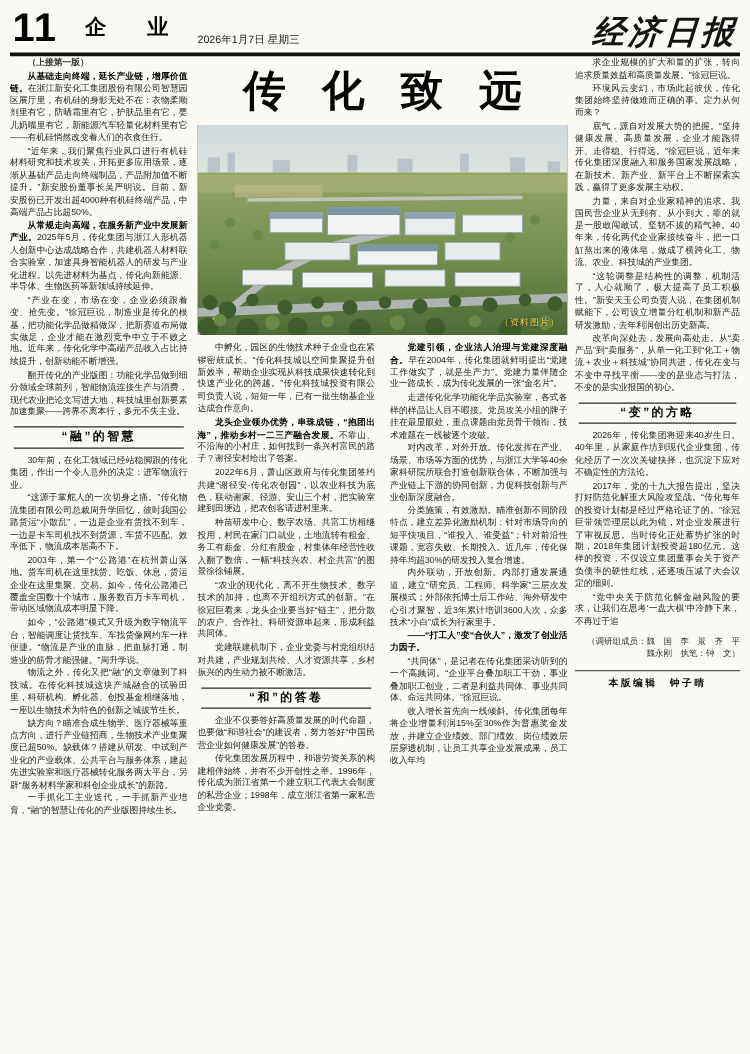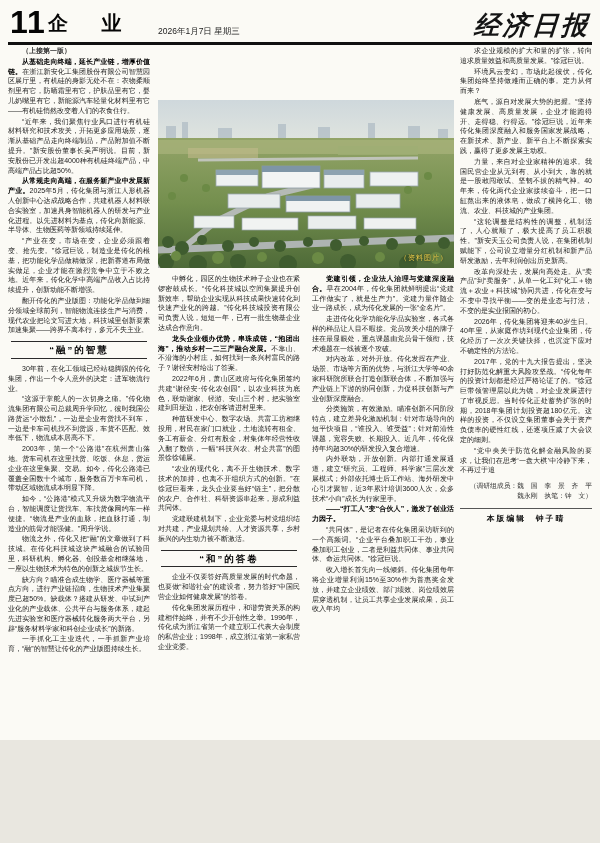--- a/index.html
+++ b/index.html
@@ -1,21 +1,21 @@
 <!DOCTYPE html>
 <html><head>
 <meta charset="utf-8">
 <style>
   html,body{margin:0;padding:0;background:#e9e7e0;}
-  .page{position:relative;width:600px;height:740px;margin:0 auto;background:#fbfaf5;
+  .page{position:relative;width:600px;height:843px;margin:0 auto;background:#fbfaf5;
         font-family:"Liberation Sans",sans-serif;color:#1c1c1c;overflow:hidden;}
   
   .phead{position:absolute;left:8px;top:8px;width:584px;height:34px;border-bottom:3px solid #101010;}
   .pageno{position:absolute;left:2px;top:-4px;font-size:32px;font-weight:bold;letter-spacing:1px;color:#050505;}
-  .secname{position:absolute;left:40px;top:2px;font-size:20px;font-weight:bold;letter-spacing:14px;color:#050505;}
+  .secname{position:absolute;left:60px;top:2px;font-size:17px;font-weight:bold;letter-spacing:14px;color:#050505;}
   .pdate{position:absolute;left:150px;top:18px;font-size:8.5px;color:#222;text-align:center;}
   .masthead{position:absolute;right:2px;top:0px;font-family:"DejaVu Serif",serif;font-style:italic;
             font-weight:bold;font-size:26px;letter-spacing:3px;color:#141414;transform:skewX(-4deg);}
   
   .headline{position:absolute;left:158px;top:50px;width:296px;text-align:center;
             font-size:34px;font-weight:bold;color:#060606;letter-spacing:0.85em;text-indent:0.85em;white-space:nowrap;}
   .photo{position:absolute;left:158px;top:100px;width:296px;height:168px;overflow:hidden;background:#8aa063;}
   .photo svg{display:block;}
   .photocap{position:absolute;right:6px;bottom:5px;font-size:7px;color:#f3d44d;letter-spacing:1px;
             text-shadow:0 0 2px rgba(0,0,0,.8);}
@@ -40,20 +40,21 @@
 
 <div class="page">
 
   <div class="phead">
     <div class="pageno">11</div>
     <div class="secname">企 业</div>
     <div class="pdate">2026年1月7日  星期三</div>
     <div class="masthead">经济日报</div>
   </div>
 
+  <div class="headline">传化致远</div>
 
   <div class="photo">
     <svg width="296" height="168" viewBox="0 0 296 168">
       <defs>
         <linearGradient id="sky" x1="0" y1="0" x2="0" y2="1">
           <stop offset="0" stop-color="#cfd8dc"></stop>
             <stop offset="1" stop-color="#dfe4df"></stop>
         </linearGradient>
         <linearGradient id="land" x1="0" y1="0" x2="0" y2="1">
           <stop offset="0" stop-color="#93a468"></stop>
@@ -173,20 +174,21 @@
       <div class="para normal">“共同体”，是记者在传化集团采访听到的一个高频词。“企业平台叠加职工干劲，事业叠加职工创业，二者是利益共同体、事业共同体、命运共同体。”徐冠巨说。</div>
       <div class="para normal">收入增长首先向一线倾斜。传化集团每年将企业增量利润15%至30%作为普惠奖金发放，并建立企业绩效、部门绩效、岗位绩效层层穿透机制，让员工共享企业发展成果，员工收入年均</div>
     </div>
   <div class="col col4">
       <div class="para normal">求企业规模的扩大和量的扩张，转向追求质量效益和高质量发展。”徐冠巨说。</div>
       <div class="para normal">环境风云变幻，市场此起彼伏，传化集团始终坚持做难而正确的事。定力从何而来？</div>
       <div class="para normal">底气，源自对发展大势的把握。“坚持健康发展、高质量发展，企业才能跑得开、走得稳、行得远。”徐冠巨说，近年来传化集团深度融入和服务国家发展战略，在新技术、新产业、新平台上不断探索实践，赢得了更多发展主动权。</div>
       <div class="para normal">力量，来自对企业家精神的追求。我国民营企业从无到有、从小到大，靠的就是一股敢闯敢试、坚韧不拔的精气神。40年来，传化两代企业家接续奋斗，把一口缸熬出来的液体皂，做成了横跨化工、物流、农业、科技城的产业集团。</div>
       <div class="para normal">“这轮调整是结构性的调整，机制活了，人心就顺了，极大提高了员工积极性。”新安天玉公司负责人说，在集团机制赋能下，公司设立增量分红机制和新产品研发激励，去年利润创出历史新高。</div>
       <div class="para normal">改革向深处去，发展向高处走。从“卖产品”到“卖服务”，从单一化工到“化工＋物流＋农业＋科技城”协同共进，传化在变与不变中寻找平衡——变的是业态与打法，不变的是实业报国的初心。</div>
+      <div class="para header">“变”的方略</div>
       <div class="para normal">2026年，传化集团将迎来40岁生日。40年里，从家庭作坊到现代企业集团，传化经历了一次次关键抉择，也沉淀下应对不确定性的方法论。</div>
       <div class="para normal">2017年，党的十九大报告提出，坚决打好防范化解重大风险攻坚战。“传化每年的投资计划都是经过严格论证了的。”徐冠巨带领管理层以此为镜，对企业发展进行了审视反思。当时传化正处蓄势扩张的时期，2018年集团计划投资超180亿元。这样的投资，不仅设立集团董事会关于资产负债率的硬性红线，还逐项压减了大会议定的细则。</div>
       <div class="para normal">“党中央关于防范化解金融风险的要求，让我们在思考‘一盘大棋’中冷静下来，不再过于追</div>
       <div class="para credit">（调研组成员：魏　国　李　景　齐　平　魏永刚　执笔：钟　文）</div>
       <div class="para editor">本版编辑　钟子晴</div>
     </div>
 
 </div>
 
 </body></html>

